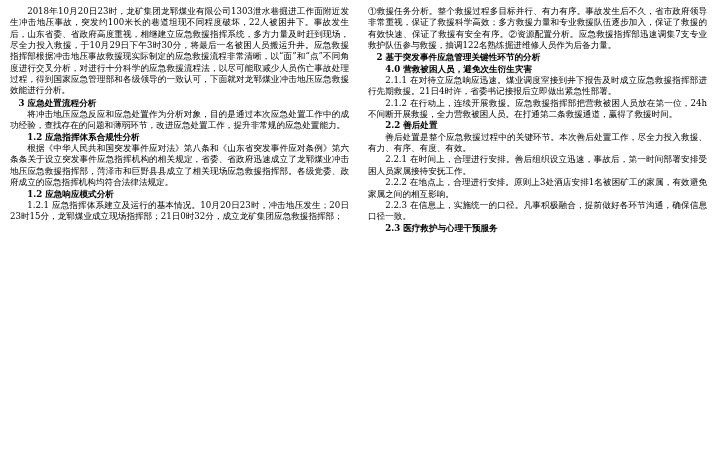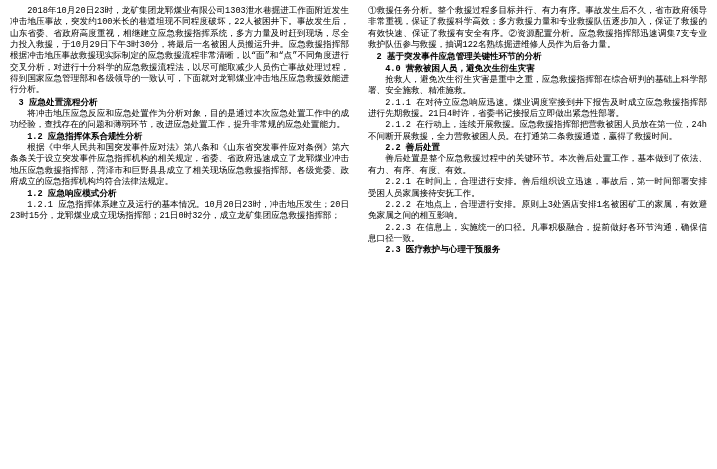--- a/index.html
+++ b/index.html
@@ -13,21 +13,20 @@
     overflow: hidden;
     font-family: "DejaVu Serif", "Liberation Serif", serif;
     color: #000000;
   }
   .page {
     width: 717px;
     height: 469px;
     box-sizing: border-box;
     padding: 6px 10px 4px 10px;
     position: relative;
-    font-family: Liberation Mono, monospace;
   }
   .columns {
     display: flex;
     flex-direction: row;
     height: 100%;
     box-sizing: border-box;
   }
   .col {
     width: 50%;
     box-sizing: border-box;
@@ -81,24 +80,23 @@
         <p class="h-sub">1.2 应急指挥体系合规性分析</p>
         <p class="indent2">根据《中华人民共和国突发事件应对法》第八条和《山东省突发事件应对条例》第六条条关于设立突发事件应急指挥机构的相关规定，省委、省政府迅速成立了龙郓煤业冲击地压应急救援指挥部，菏泽市和巨野县县成立了相关现场应急救援指挥部。各级党委、政府成立的应急指挥机构均符合法律法规定。</p>
         <p class="h-sub">1.2 应急响应模式分析</p>
         <p class="h-subsub">1.2.1 应急指挥体系建立及运行的基本情况。10月20日23时，冲击地压发生；20日23时15分，龙郓煤业成立现场指挥部；21日0时32分，成立龙矿集团应急救援指挥部；</p>
       </div>
     <div class="divider"></div>
     <div class="col right" id="col-right">
         <p class="indent0">①救援任务分析。整个救援过程多目标并行、有力有序。事故发生后不久，省市政府领导非常重视，保证了救援科学高效；多方救援力量和专业救援队伍逐步加入，保证了救援的有效快速、保证了救援有安全有序。②资源配置分析。应急救援指挥部迅速调集7支专业救护队伍参与救援，抽调122名熟练掘进维修人员作为后备力量。</p>
         <p class="h-sec">2 基于突发事件应急管理关键性环节的分析</p>
         <p class="h-sub">4.0 营救被困人员，避免次生衍生灾害</p>
-        <p class="indent2">抢救人，避免次生衍生灾害是重中之重，应急救援指挥部在综合研判的基础上科学部署、安全施救、精准施救。</p>
         <p class="indent2">2.1.1 在对待立应急响应迅速。煤业调度室接到井下报告及时成立应急救援指挥部进行先期救援。21日4时许，省委书记接报后立即做出紧急性部署。</p>
         <p class="indent2">2.1.2 在行动上，连续开展救援。应急救援指挥部把营救被困人员放在第一位，24h不间断开展救援，全力营救被困人员。在打通第二条救援通道，赢得了救援时间。</p>
         <p class="h-sub">2.2 善后处置</p>
-        <p class="indent2">善后处置是整个应急救援过程中的关键环节。本次善后处置工作，基本做到了依法、有力、有序、有度、有效。</p>
+        <p class="indent2">善后处置是整个应急救援过程中的关键环节。本次善后处置工作，尽全力投入救援、有力、有序、有度、有效。</p>
         <p class="indent2">2.2.1 在时间上，合理进行安排。善后组织设立迅速，事故后，第一时间部署安排受困人员家属接待安抚工作。</p>
         <p class="indent2">2.2.2 在地点上，合理进行安排。原则上3处酒店安排1名被困矿工的家属，有效避免家属之间的相互影响。</p>
         <p class="indent2">2.2.3 在信息上，实施统一的口径。凡事积极融合，提前做好各环节沟通，确保信息口径一致。</p>
         <p class="h-sub">2.3 医疗救护与心理干预服务</p>
       </div>
   </div>
 </div>
 
 </body></html>

